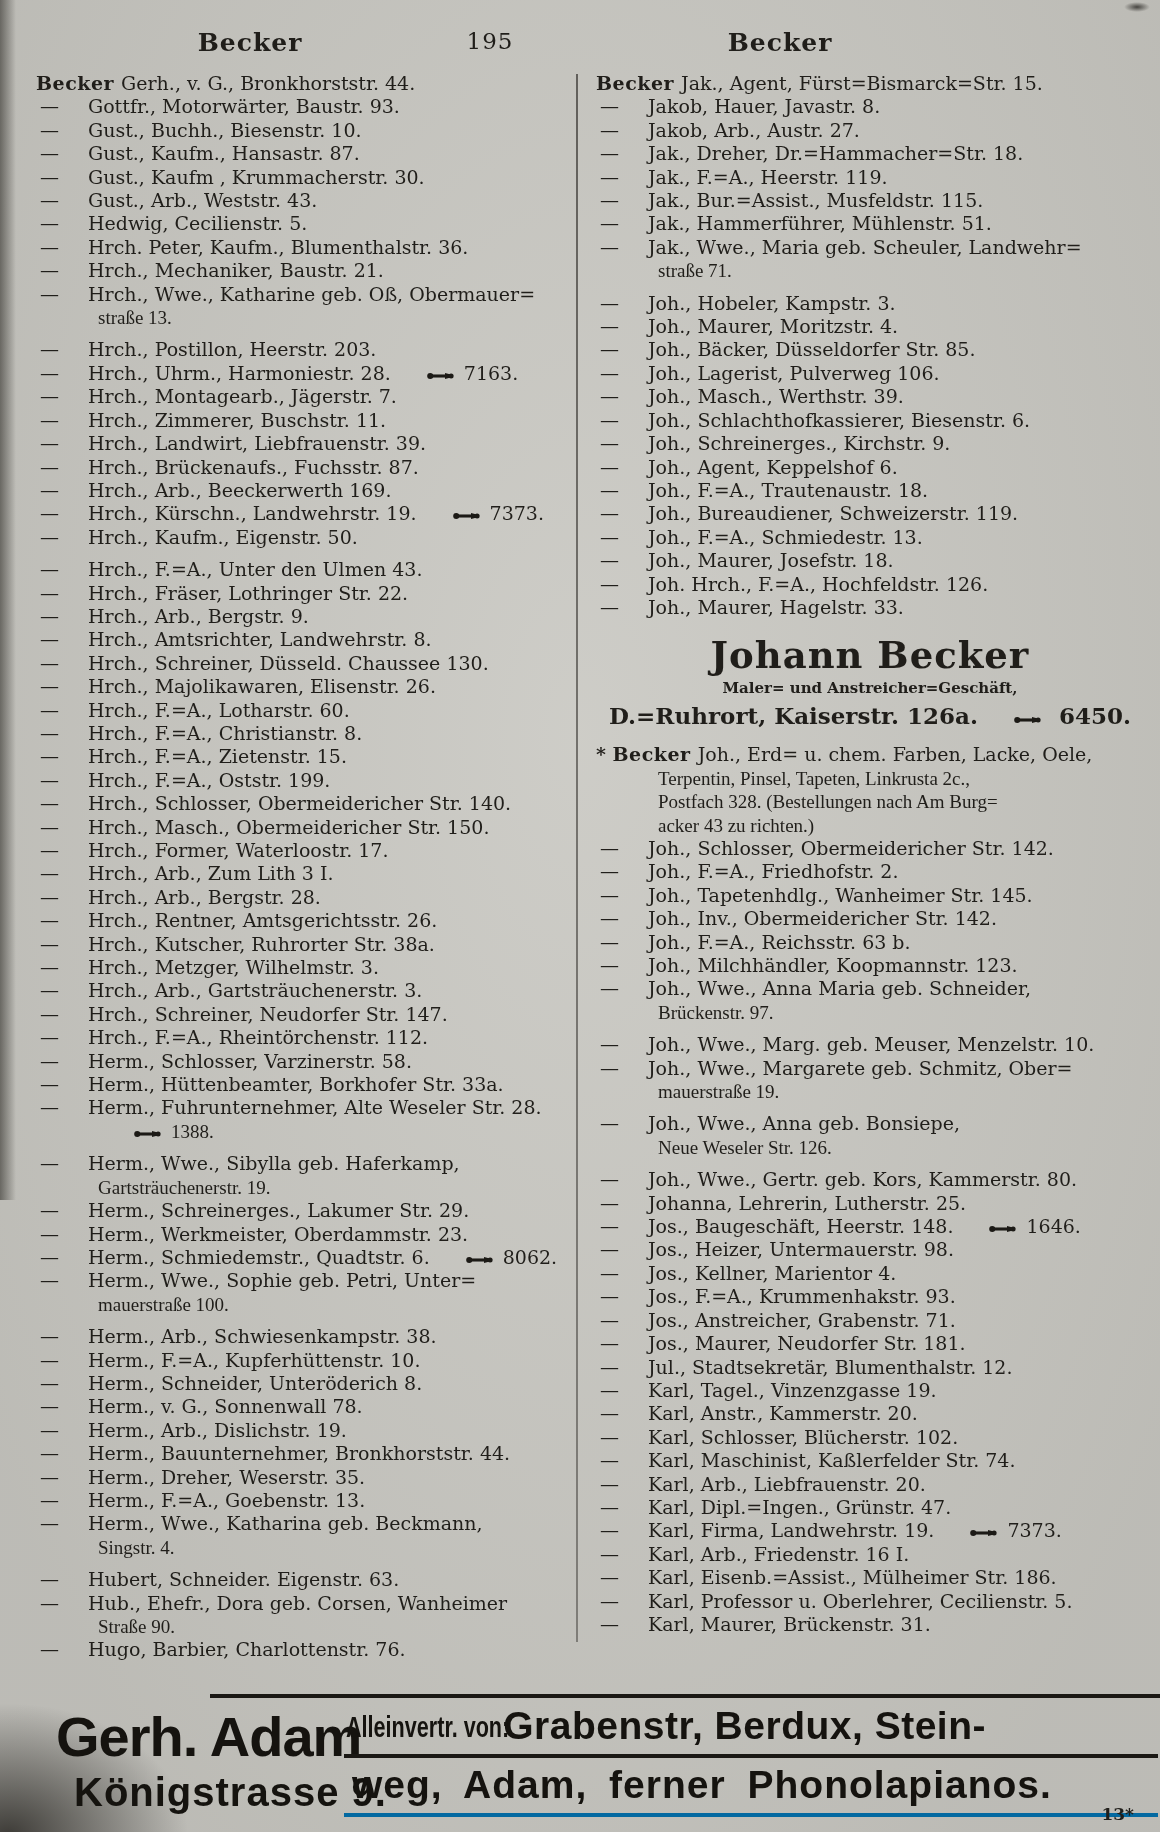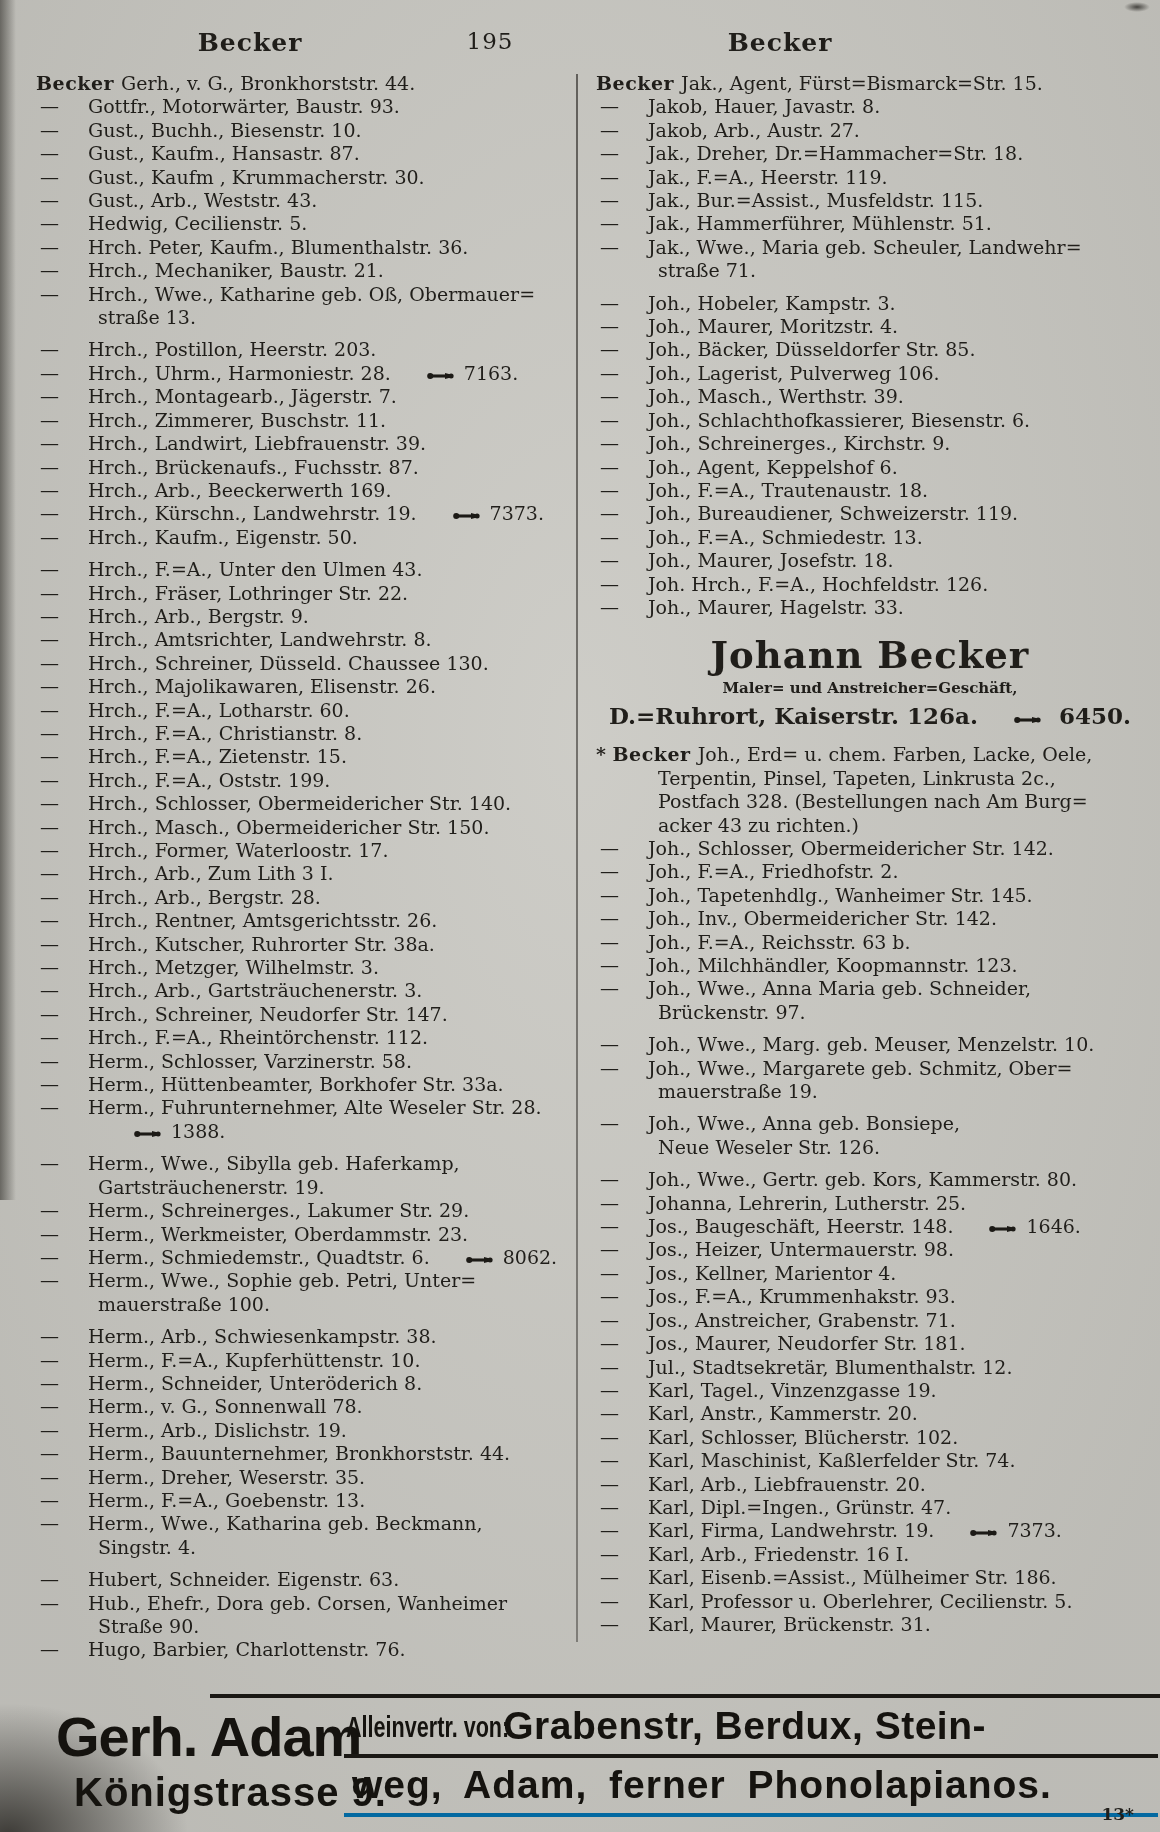--- a/index.html
+++ b/index.html
@@ -26,21 +26,21 @@
   .hdr-right{left:680px;width:200px;text-align:center;}
 
   .divider{position:absolute;left:576px;top:74px;width:2px;height:1568px;
     background:linear-gradient(to bottom, rgba(45,42,38,0.65), rgba(45,42,38,0.45));}
 
   
   .col{position:absolute;top:72px;font-size:19px;line-height:23.4px;white-space:nowrap;}
   .col-left{left:36px;width:532px;}
   .col-right{left:596px;width:548px;}
   .entry.gap{margin-top:9px;}
-  .line.cont{margin-left:62px;}
+  .line.cont{margin-left:62px;font-family:Liberation Serif, serif;}
   .dash{display:inline-block;width:48px;padding-left:4px;letter-spacing:0;}
   .lead{font-weight:bold;letter-spacing:0.5px;}
   .star{font-weight:bold;}
   .phone{display:inline-block;margin-left:36px;white-space:nowrap;}
   .phone-ico{display:inline-block;vertical-align:-1px;margin-right:10px;}
   .phone-ico svg{display:block;}
   .phoneline{margin-left:78px;}
 
   
   .inline-ad{text-align:center;margin:16px 0 14px 0;}

